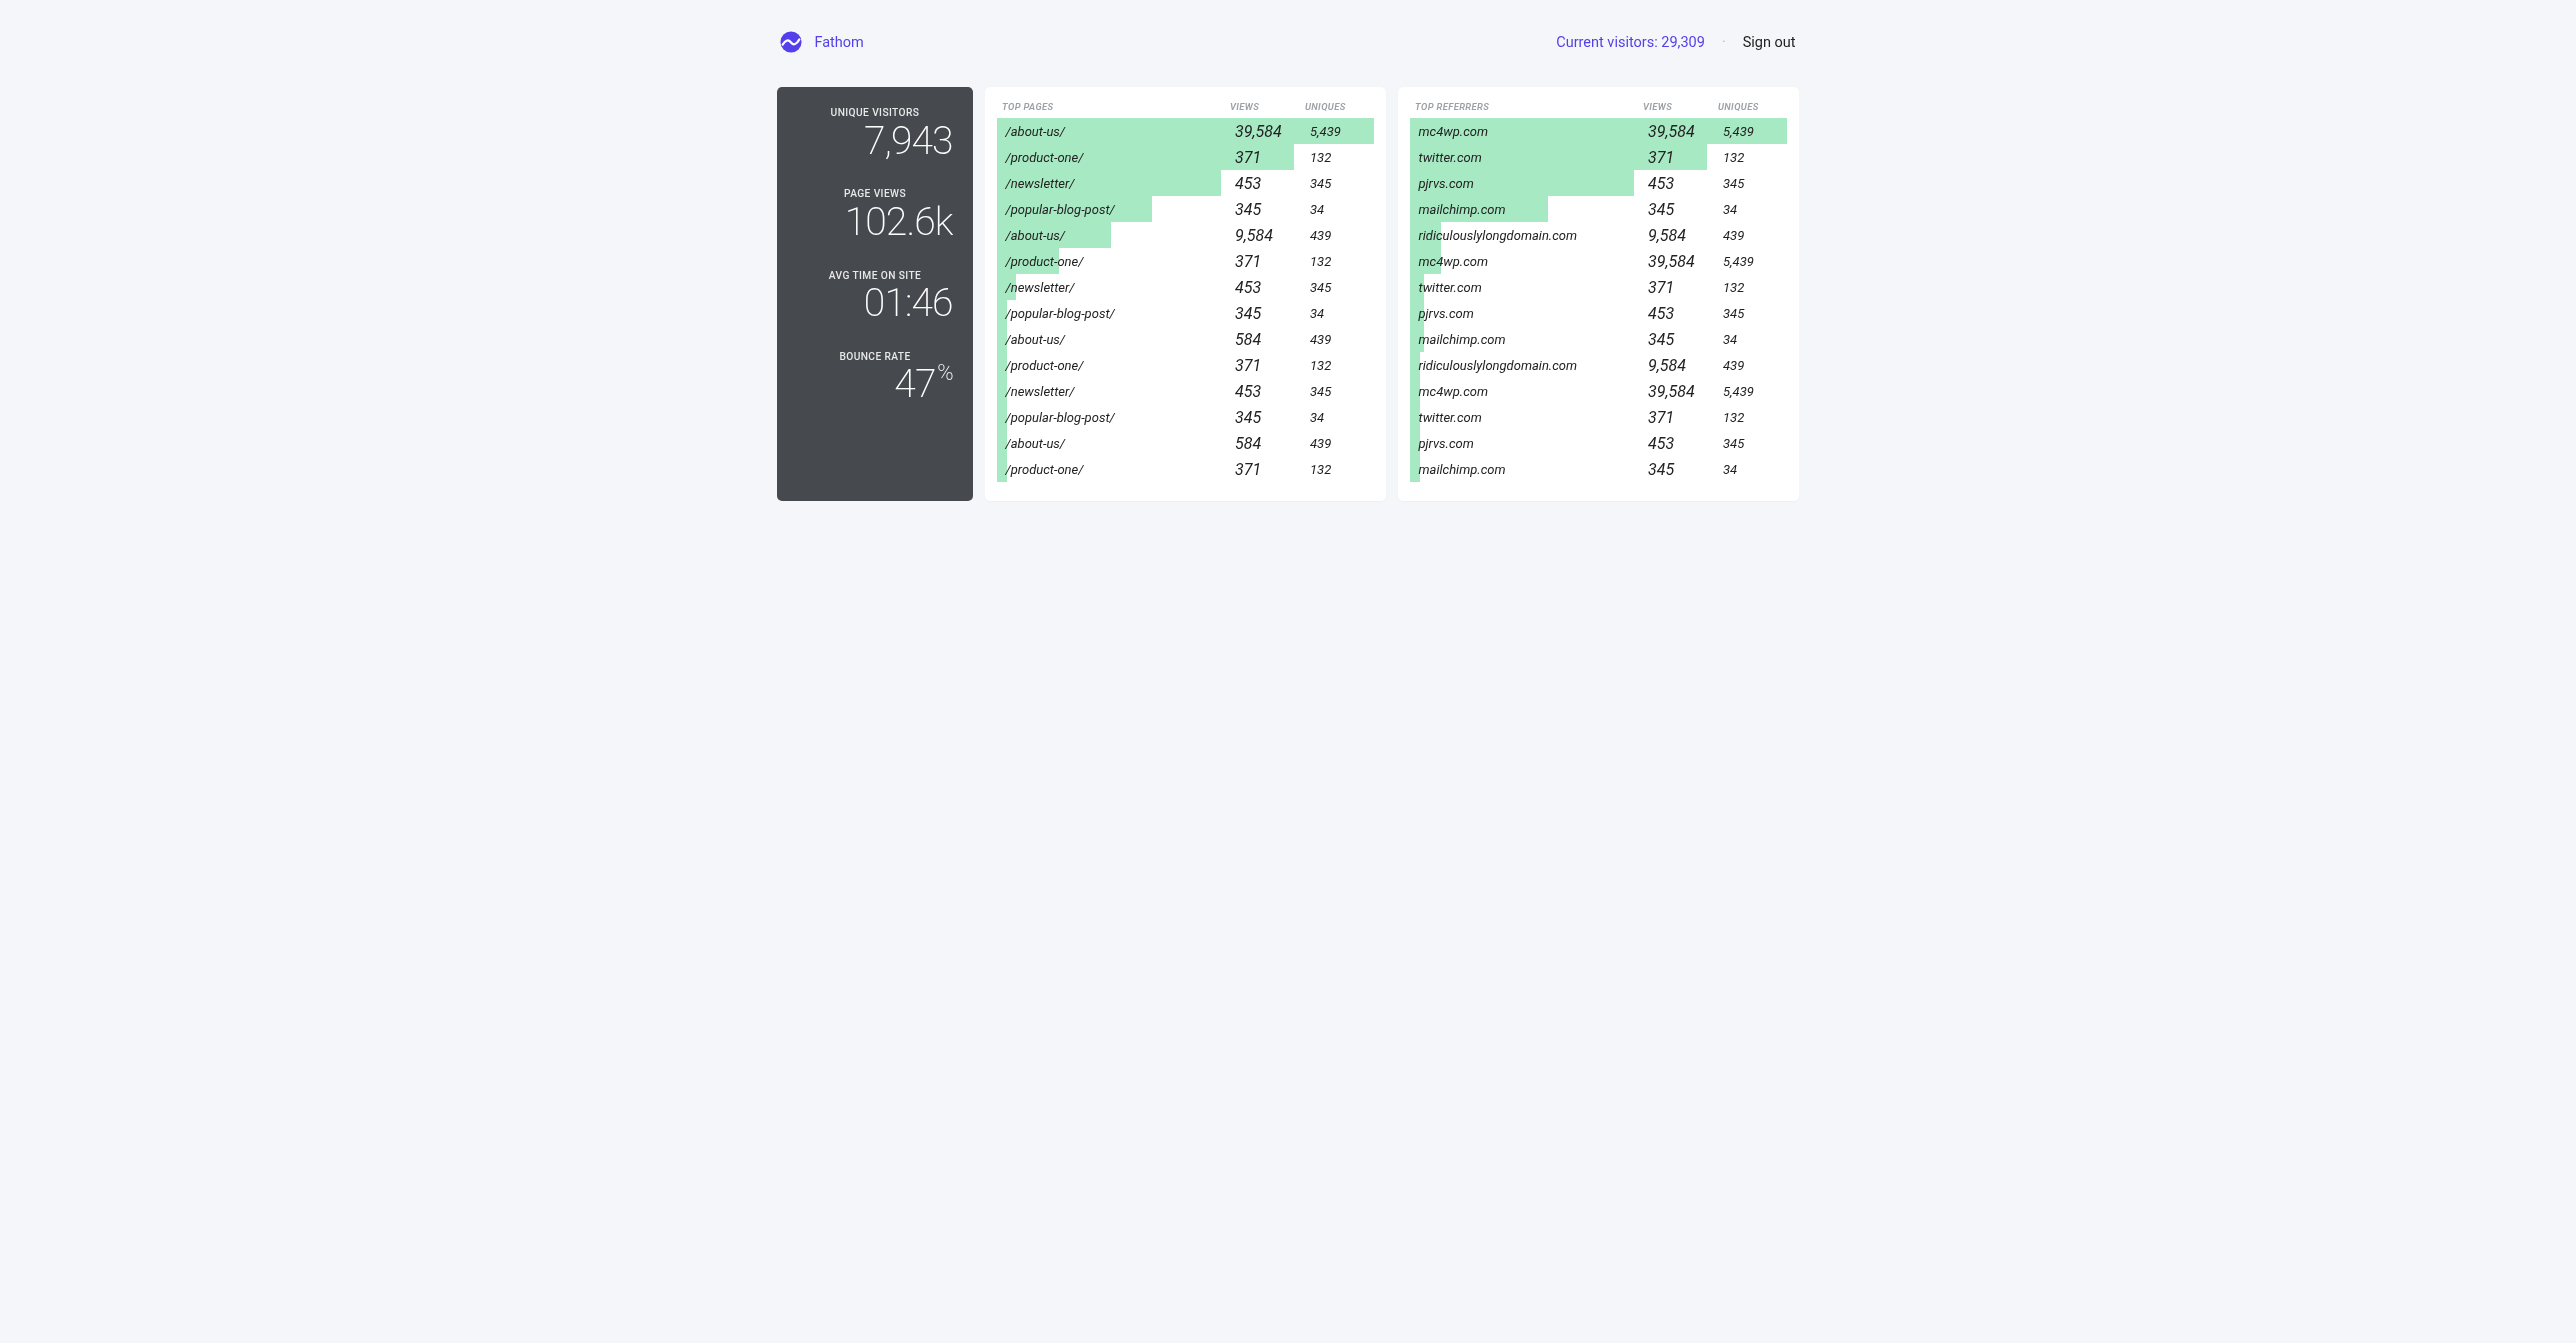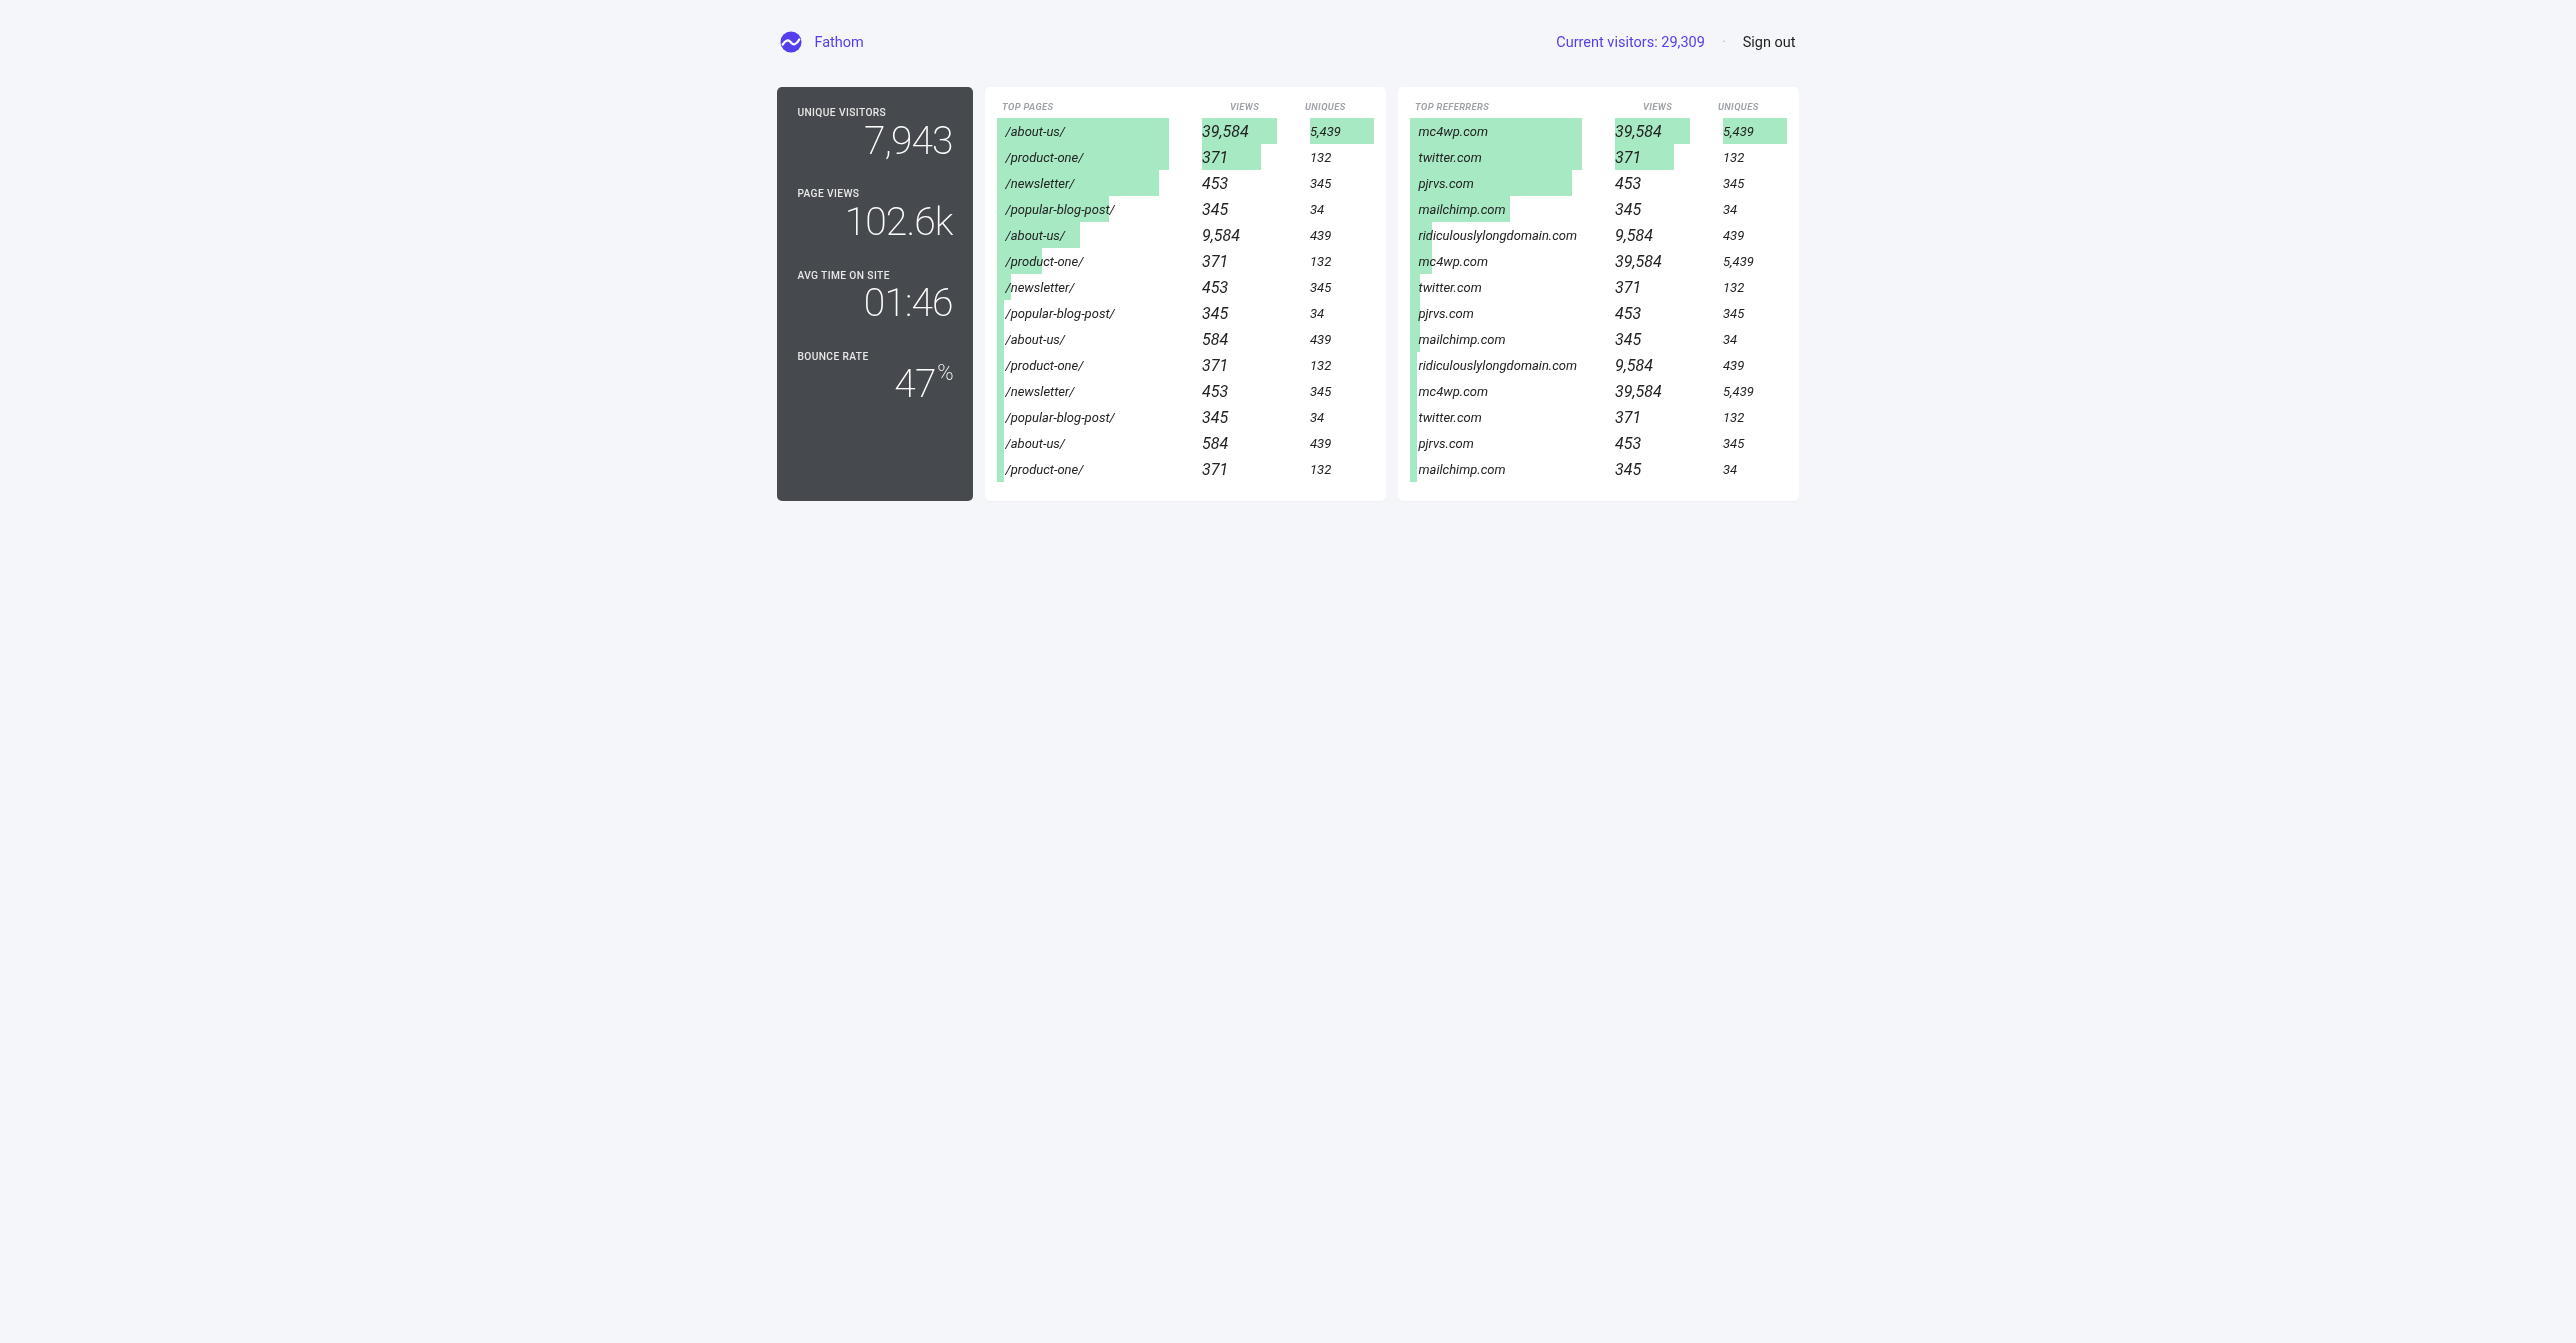--- a/index.html
+++ b/index.html
@@ -29,39 +29,39 @@
   .stats-card {
     background: #46494d;
     border-radius: 5.1px;
     padding: 20.4px 20.4px 25.5px 20.4px;
     width: 196px;
     color: #fff;
     flex-shrink: 0;
   }
   .stat-block { margin-bottom: 25.5px; }
   .stat-block:last-child { margin-bottom: 0; }
-  .stat-label { font-size: 10.2px; letter-spacing: 0.4px; font-weight: 500; color: #e8e8e8; text-transform: uppercase; margin-bottom: 1.7px; }
+  .stat-label { font-size: 10.2px; letter-spacing: 0.4px; font-weight: 500; color: #e8e8e8; text-transform: uppercase; margin-bottom: 1.7px; text-align: center; }
   .stat-value { font-size: 39px; font-weight: 200; line-height: 1.1; letter-spacing: -0.9px; text-align: right; }
   .stat-value .pct { font-size: 22px; vertical-align: super; position: relative; top: -3.4px; margin-left: 1.7px; }
   
   .data-card {
     background: #fff;
     border-radius: 5.1px;
     padding: 13.6px 12px 19px 12px;
     flex: 1;
     min-width: 0;
     box-shadow: 0 0.9px 1.7px rgba(0,0,0,0.03);
     font-style: italic;
   }
   .card-header { display: flex; padding: 0 5.1px 6.8px 5.1px; }
   .col-head { font-size: 9.4px; letter-spacing: 0.4px; font-weight: 600; color: #9aa0a6; text-transform: uppercase; }
   .col-name { flex: 1; }
   .col-views { width: 75px; text-align: left; }
   .col-uniq { width: 64px; text-align: left; }
-  .row { display: flex; position: relative; height: 26px; gap: 33px; }
+  .row { display: flex; position: relative; height: 26px; }
   .cell-name { flex: 1; position: relative; overflow: hidden; white-space: nowrap; padding-left: 8.5px; font-size: 13px; color: #222; display:flex; align-items:center; height:100%;}
   .cell-views { width: 75px; position: relative; font-size: 16px; display:flex; align-items:center; height:100%;}
   .cell-uniq { width: 64px; position: relative; font-size: 13px; display:flex; align-items:center; height:100%;}
   .bar { position: absolute; left: 0; top: 0; bottom: 0; background: #a7e9c3; z-index: 0; }
   .bar.uniq { background: #a7e9c3; }
   .cell-name .txt, .cell-views .txt, .cell-uniq .txt { position: relative; z-index: 1; }
 </style>
 </head>
 <body>
 

